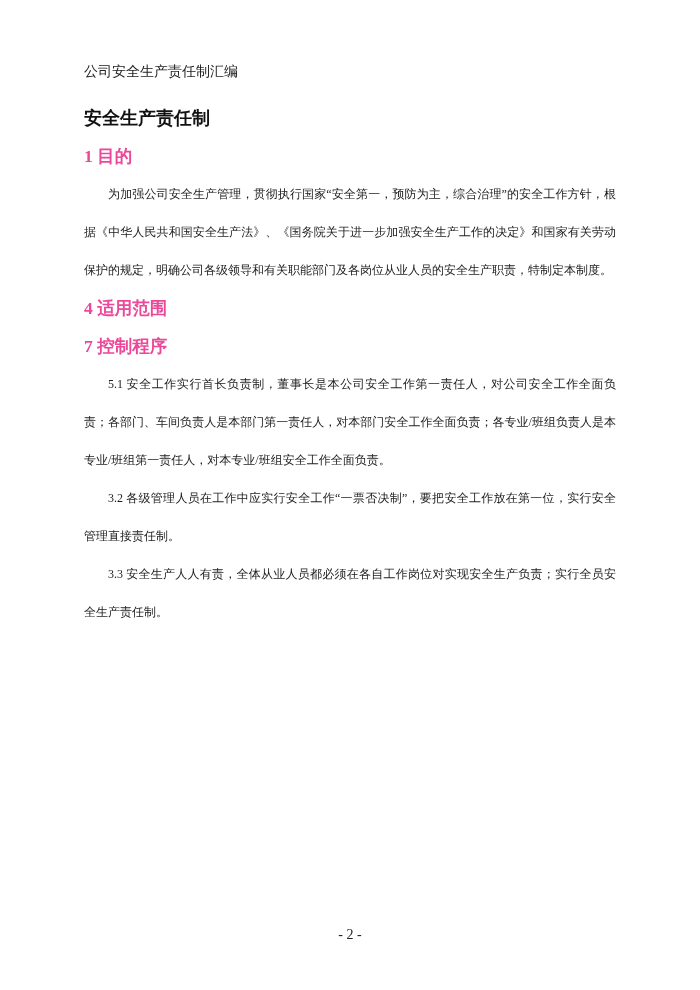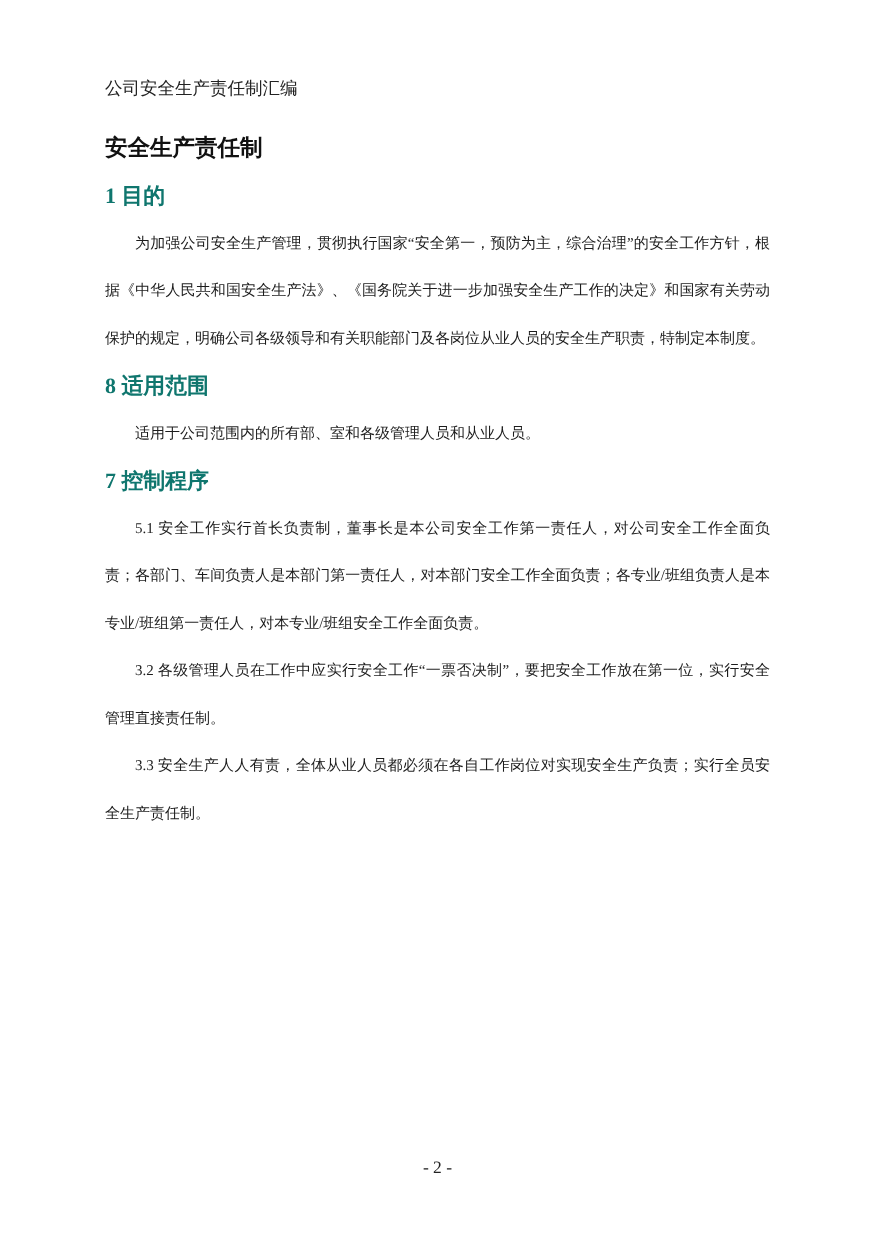--- a/index.html
+++ b/index.html
@@ -28,21 +28,21 @@
     font-weight: bold;
     font-size: 18px;
     line-height: 38px;
     color: #111;
   }
   .sec-heading {
     font-weight: bold;
     font-size: 17.5px;
     line-height: 38px;
     margin: 0;
-    color: #0f766e;
+    color: #ec4899;
   }
   .para {
     margin: 0;
     font-size: 12px;
     line-height: 38px;
     text-align: justify;
     text-justify: inter-ideograph;
     text-indent: 2em;
     color: #1c1c1c;
     word-break: break-all;
@@ -67,22 +67,21 @@
     <div class="doc-header">公司安全生产责任制汇编</div>
 
     <div class="doc-title">安全生产责任制</div>
 
     <div>
       <h2 class="sec-heading">1 目的</h2>
       <p class="para">为加强公司安全生产管理，贯彻执行国家“安全第一，预防为主，综合治理”的安全工作方针，根据《中华人民共和国安全生产法》、《国务院关于进一步加强安全生产工作的决定》和国家有关劳动保护的规定，明确公司各级领导和有关职能部门及各岗位从业人员的安全生产职责，特制定本制度。</p>
     </div>
 
     <div>
-      <h2 class="sec-heading">8 适用范围</h2>
-      <p class="para">适用于公司范围内的所有部、室和各级管理人员和从业人员。</p>
+      <h2 class="sec-heading">4 适用范围</h2>
     </div>
 
     <div>
       <h2 class="sec-heading">7 控制程序</h2>
       <p class="para">5.1 安全工作实行首长负责制，董事长是本公司安全工作第一责任人，对公司安全工作全面负责；各部门、车间负责人是本部门第一责任人，对本部门安全工作全面负责；各专业/班组负责人是本专业/班组第一责任人，对本专业/班组安全工作全面负责。</p>
       <p class="para">3.2 各级管理人员在工作中应实行安全工作“一票否决制”，要把安全工作放在第一位，实行安全管理直接责任制。</p>
       <p class="para">3.3 安全生产人人有责，全体从业人员都必须在各自工作岗位对实现安全生产负责；实行全员安全生产责任制。</p>
     </div>
 
   </div>

